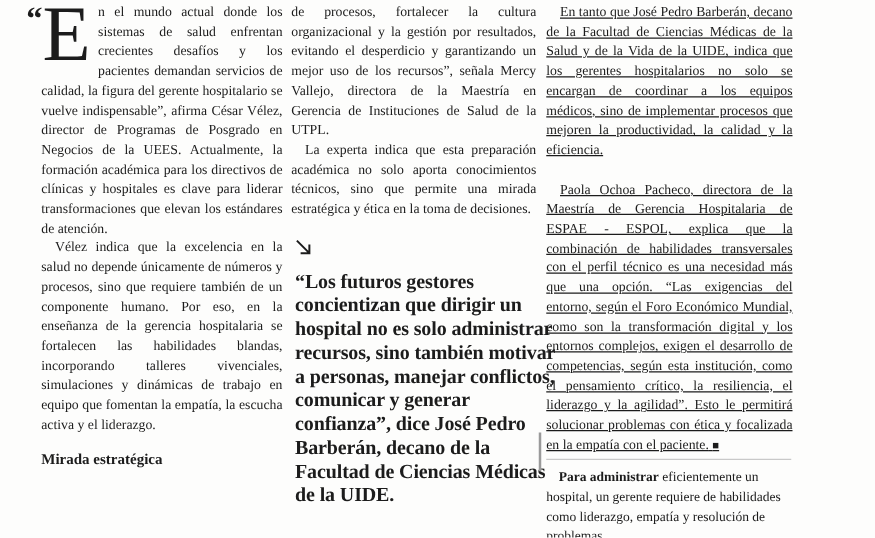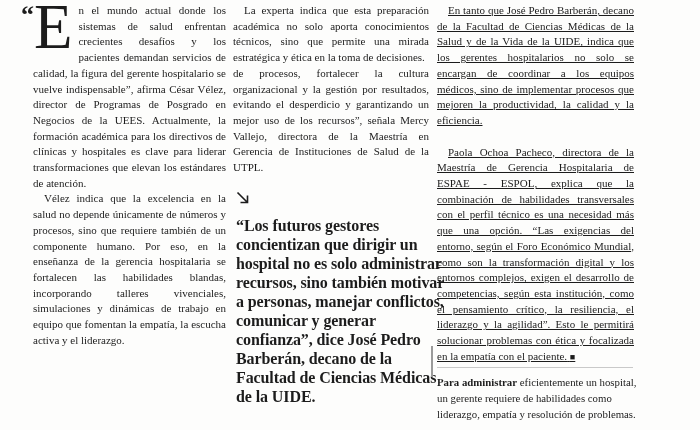--- a/index.html
+++ b/index.html
@@ -84,40 +84,41 @@
     background: #9a9a9a;
   }
   #caption {
     position: absolute;
     left: 437px; top: 375px;
     width: 202px;
     font-size: 10.8px;
     line-height: 15.8px;
     text-align: left;
   }
-  .caption-lead { font-weight: 700; }
+  .caption-lead { font-weight: 700; margin-left: 10px; }
 </style>
 </head>
 <body>
 
 <div id="page">
 
   <div id="col1" class="col">
     <p class="body-par">
       <span class="dropcap-wrap">
         <span class="dc-quote">“</span>
         <span class="dc-letter">E</span>
       </span><span>n el mundo actual donde los sistemas de salud enfrentan crecientes desafíos y los pacientes demandan servicios de calidad, la figura del gerente hospitalario se vuelve indispensable”, afirma César Vélez, director de Programas de Posgrado en Negocios de la UEES. Actualmente, la formación académica para los directivos de clínicas y hospitales es clave para liderar transformaciones que elevan los estándares de atención.</span>
     </p>
     <p class="body-par indent">Vélez indica que la excelencia en la salud no depende únicamente de números y procesos, sino que requiere también de un componente humano. Por eso, en la enseñanza de la gerencia hospitalaria se fortalecen las habilidades blandas, incorporando talleres vivenciales, simulaciones y dinámicas de trabajo en equipo que fomentan la empatía, la escucha activa y el liderazgo.</p>
+    <h3 class="section-heading">Mirada estratégica</h3>
   </div>
 
   <div id="col2" class="col">
+    <p class="body-par col2-par">de procesos, fortalecer la cultura organizacional y la gestión por resultados, evitando el desperdicio y garantizando un mejor uso de los recursos”, señala Mercy Vallejo, directora de la Maestría en Gerencia de Instituciones de Salud de la UTPL.</p>
     <p class="body-par col2-par indent">La experta indica que esta preparación académica no solo aporta conocimientos técnicos, sino que permite una mirada estratégica y ética en la toma de decisiones.</p>
-    <p class="body-par col2-par">de procesos, fortalecer la cultura organizacional y la gestión por resultados, evitando el desperdicio y garantizando un mejor uso de los recursos”, señala Mercy Vallejo, directora de la Maestría en Gerencia de Instituciones de Salud de la UTPL.</p>
     <div class="arrow-wrap">
       <svg width="16" height="16" viewBox="0 0 16 16" aria-hidden="true">
         <path d="M2.5 2.5 L12.5 12.5 M12.5 5.5 L12.5 12.5 L5.5 12.5" stroke="#1c1c1c" stroke-width="1.6" fill="none"></path>
       </svg>
     </div>
     <p class="pull-quote">“Los futuros gestores concientizan que dirigir un hospital no es solo administrar recursos, sino también motivar a personas, manejar conflictos, comunicar y generar confianza”, dice José Pedro Barberán, decano de la Facultad de Ciencias Médicas de la UIDE.</p>
   </div>
 
   <div id="col3" class="col">
     <p class="body-par indent">En tanto que José Pedro Barberán, decano de la Facultad de Ciencias Médicas de la Salud y de la Vida de la UIDE, indica que los gerentes hospitalarios no solo se encargan de coordinar a los equipos médicos, sino de implementar procesos que mejoren la productividad, la calidad y la eficiencia.</p>

